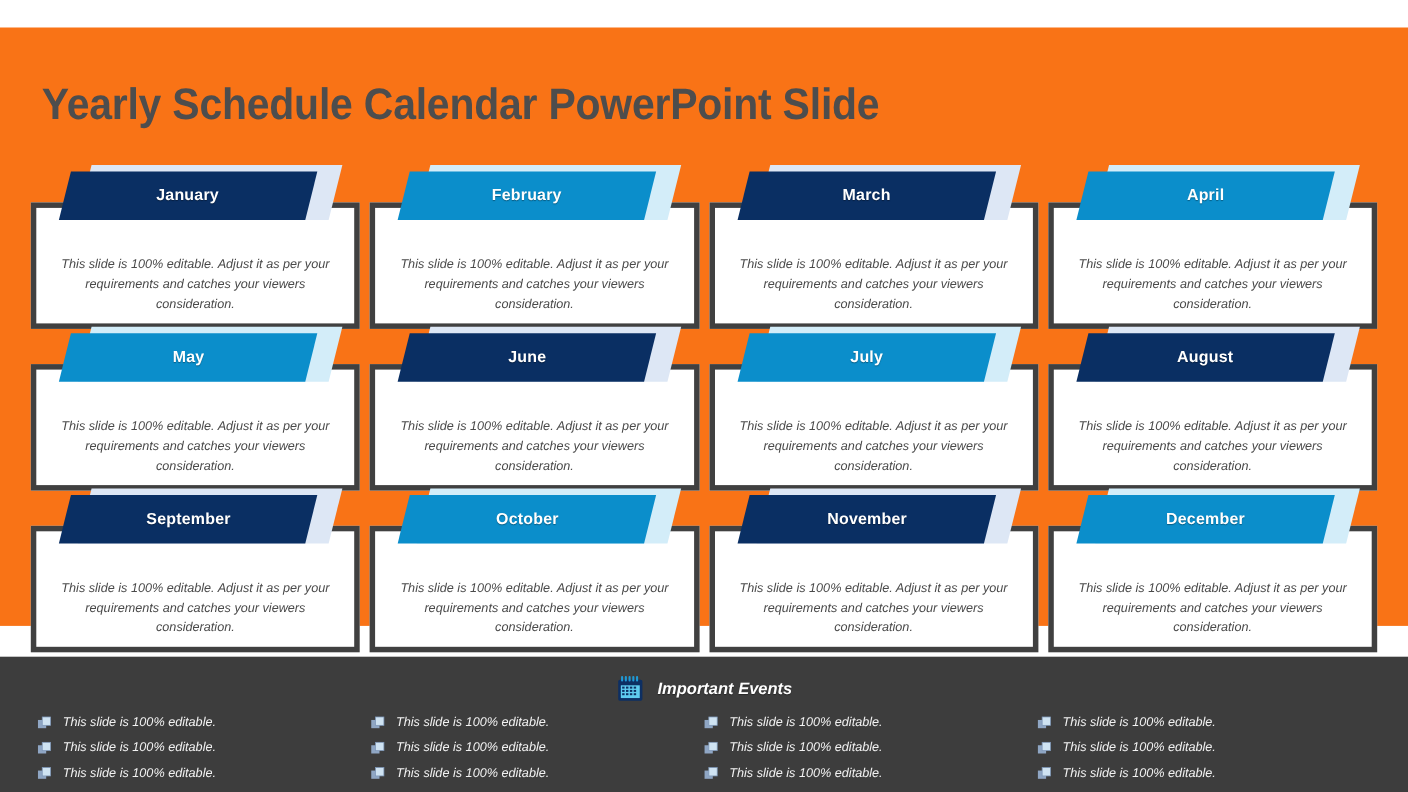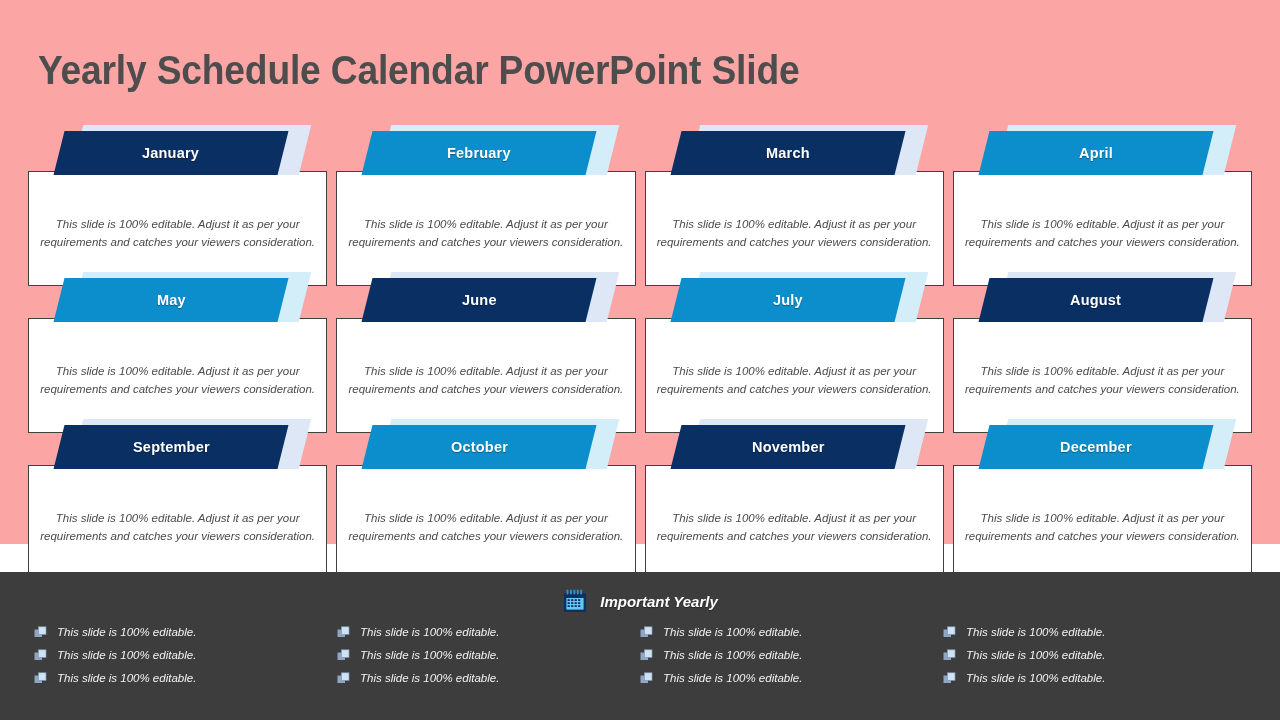--- a/index.html
+++ b/index.html
@@ -2,21 +2,21 @@
 <html><head>
 <meta charset="utf-8">
 <style>
   * { margin:0; padding:0; box-sizing:border-box; }
   html, body {
     width:1280px; height:720px;
     background:#ffffff;
     font-family:"Liberation Sans", sans-serif;
     overflow:hidden;
   }
-  .slide { position:relative; width:1280px; height:544px; background:#fca5a5; }
+  .slide { position:relative; width:1280px; height:544px; background:#f97316;margin-top:25px; }
 
   
   .title {
     position:absolute;
     left:38px; top:48px;
     font-size:40px;
     font-weight:bold;
     color:#4d4d4d;
     letter-spacing:-0.2px;
     transform:scaleX(0.93);
@@ -32,25 +32,25 @@
     display:grid;
     grid-template-columns:repeat(4, 1fr);
     grid-template-rows:repeat(3, 147px);
     column-gap:9px;
     row-gap:0px;
   }
   .cell { position:relative; }
 
   .card {
     position:absolute;
-    left:0; top:16px;
+    left:0; top:4px;
     width:100%;
     height:115px;
     background:#ffffff;
-    border:1px solid #404040;
+    border:5px solid #404040;
   }
   .card-body {
     position:absolute;
     left:8px; right:8px;
     top:44px;
     text-align:center;
     font-style:italic;
     font-size:11.5px;
     line-height:1.55;
     color:#4a4a4a;
@@ -307,21 +307,21 @@
           </g>
           <g fill="#1f9ad6">
             <rect x="4.6" y="1.5" width="1.9" height="5" rx="0.9"></rect>
             <rect x="8.0" y="1.5" width="1.9" height="5" rx="0.9"></rect>
             <rect x="11.4" y="1.5" width="1.9" height="5" rx="0.9"></rect>
             <rect x="14.8" y="1.5" width="1.9" height="5" rx="0.9"></rect>
             <rect x="18.2" y="1.5" width="1.9" height="5" rx="0.9"></rect>
           </g>
         </svg>
       </span>
-      <span class="footer-head-title">Important Yearly</span>
+      <span class="footer-head-title">Important Events</span>
     </div>
 
     <div class="footer-cols">
         <div class="fcol">
           <div class="fitem">
             <span>
               <svg class="sq-icon" width="13" height="13" viewBox="0 0 13 13">
                 <rect x="0.5" y="3.5" width="7.5" height="7.5" fill="#8fa6c4"></rect>
                 <rect x="4.4" y="0.8" width="7.6" height="7.6" fill="#cfe3f2"></rect>
                 <rect x="4.4" y="0.8" width="7.6" height="7.6" fill="none" stroke="#7e97b8" stroke-width="0.7"></rect>

